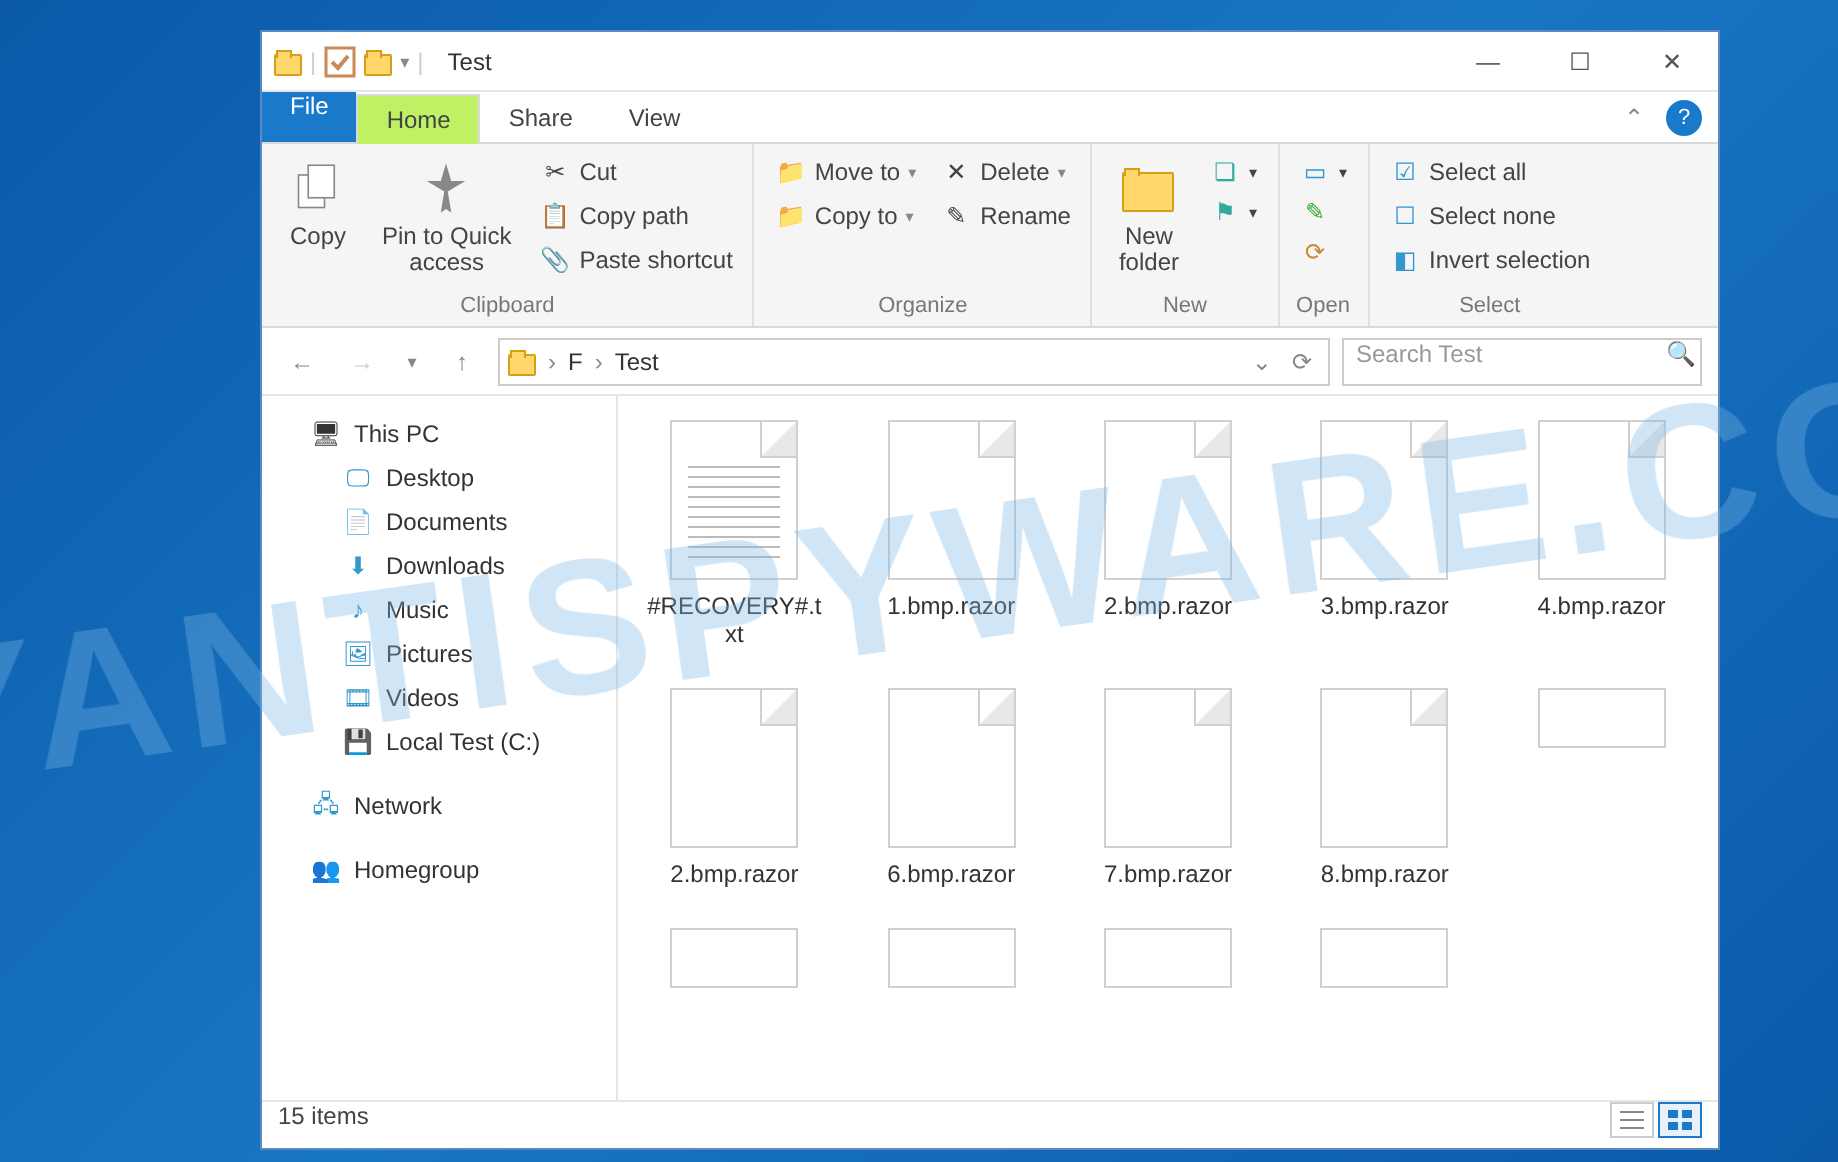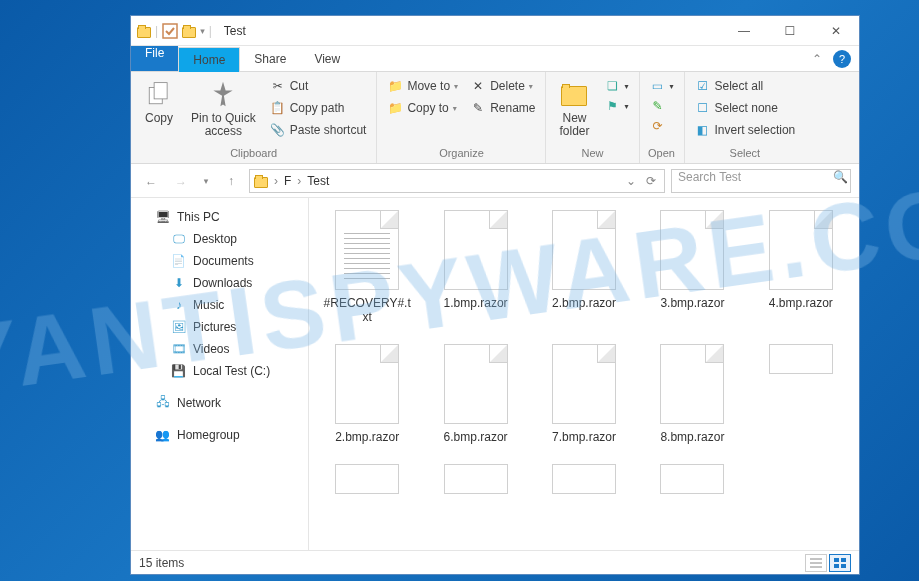--- a/index.html
+++ b/index.html
@@ -13,21 +13,21 @@
 .folder-ico { background: #ffd76a; border: 1px solid #d4a017; border-radius: 1px; width: 14px; height: 11px; position: relative; top: 2px; }
 .folder-ico::before { content: ""; position: absolute; top: -3px; left: 0; width: 6px; height: 3px; background: #ffd76a; border: 1px solid #d4a017; border-bottom: none; }
 .titlebar .title { padding-left: 6px; color: #333; }
 .titlebar .spacer { flex: 1; }
 .wbtn { width: 46px; height: 30px; display: flex; align-items: center; justify-content: center; color: #555; cursor: pointer; }
 
 
 .tabs { height: 26px; display: flex; align-items: stretch; border-bottom: 1px solid #dadada; position: relative; }
 .tab { padding: 0 14px; display: flex; align-items: center; color: #444; cursor: pointer; }
 .tab.file { background: #1979ca; color: #fff; }
-.tab.active { background: #0ea5e9; border-top: 1px solid #dadada; border-left: 1px solid #dadada; border-right: 1px solid #dadada; position: relative; top: 1px; }
+.tab.active { background: #bef264; border-top: 1px solid #dadada; border-left: 1px solid #dadada; border-right: 1px solid #dadada; position: relative; top: 1px; }
 .tabs .rspacer { flex: 1; }
 .chev-up { width: 24px; display: flex; align-items: center; justify-content: center; color: #888; }
 .help { width: 18px; height: 18px; border-radius: 50%; background: #1979ca; color: #fff; display: flex; align-items: center; justify-content: center; margin: 4px 8px 0 4px; font-size: 11px; }
 
 
 .ribbon { height: 92px; background: #f5f5f5; display: flex; border-bottom: 1px solid #dadada; }
 .group { border-right: 1px solid #e0e0e0; display: flex; flex-direction: column; padding: 4px 6px 0 6px; }
 .group-body { flex: 1; display: flex; align-items: flex-start; gap: 4px; }
 .group-label { text-align: center; color: #777; font-size: 11px; padding: 2px 0 4px; }
 .bigbtn { display: flex; flex-direction: column; align-items: center; justify-content: flex-start; padding: 2px 6px; gap: 2px; min-width: 44px; cursor: pointer; }
@@ -62,21 +62,21 @@
 .content::-webkit-scrollbar { width: 16px; }
 .content::-webkit-scrollbar-thumb { background: #c0c0c0; }
 .filegrid { display: grid; grid-template-columns: repeat(5, 1fr); gap: 20px 16px; }
 .file { display: flex; flex-direction: column; align-items: center; gap: 6px; cursor: pointer; }
 .fileico { width: 64px; height: 80px; background: #fff; border: 1px solid #d0d0d0; position: relative; }
 .fileico .fold { position: absolute; top: 0; right: 0; width: 18px; height: 18px; background: linear-gradient(135deg, transparent 48%, #e8e8e8 52%); border-left: 1px solid #d0d0d0; border-bottom: 1px solid #d0d0d0; }
 .fileico.txt::after { content: ""; position: absolute; left: 8px; right: 8px; top: 22px; bottom: 10px; background: repeating-linear-gradient(#bbb, #bbb 1px, transparent 1px, transparent 5px); }
 .flabel { text-align: center; color: #333; word-break: break-all; max-width: 100px; }
 
 
-.status { height: 24px; border-top: 1px solid #e5e5e5; display: flex; align-items: center; padding: 0 8px; background: #fff; }
+.status { height: 24px; border-top: 1px solid #e5e5e5; display: flex; padding: 0 8px; background: #fff; }
 .status .st-sp { flex: 1; }
 .viewbtn { width: 22px; height: 18px; border: 1px solid #ccc; margin-left: 2px; display: flex; align-items: center; justify-content: center; cursor: pointer; }
 .viewbtn.active { border-color: #1979ca; background: #e8f1fb; }
 
 
 .watermark { position: fixed; top: 50%; left: 50%; transform: translate(-50%, -50%) rotate(-8deg); font-size: 96px; font-weight: 800; color: rgba(120, 180, 230, 0.35); letter-spacing: 6px; white-space: nowrap; pointer-events: none; z-index: 999; font-family: Arial, sans-serif; }
 </style>
 </head>
 <body>
 

